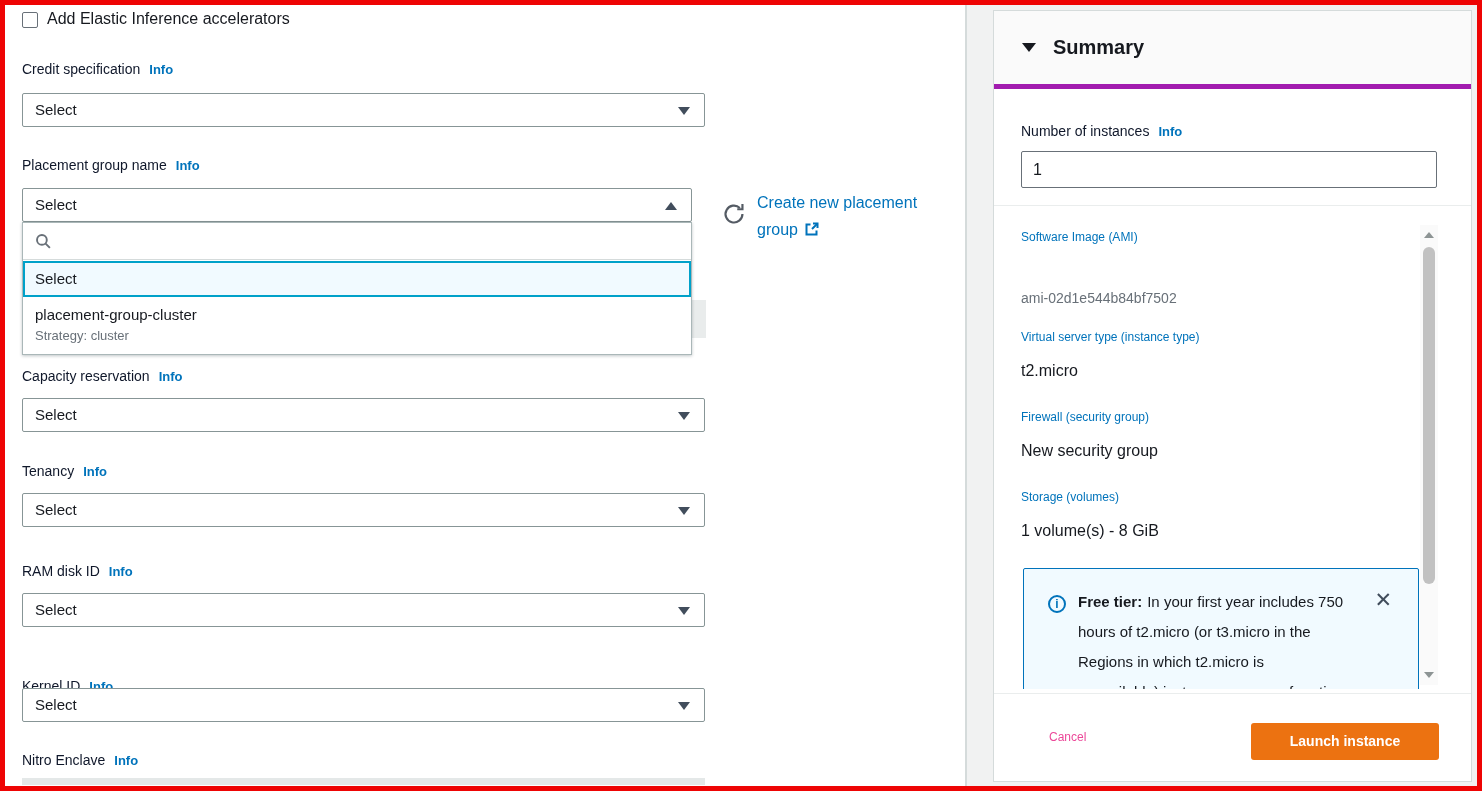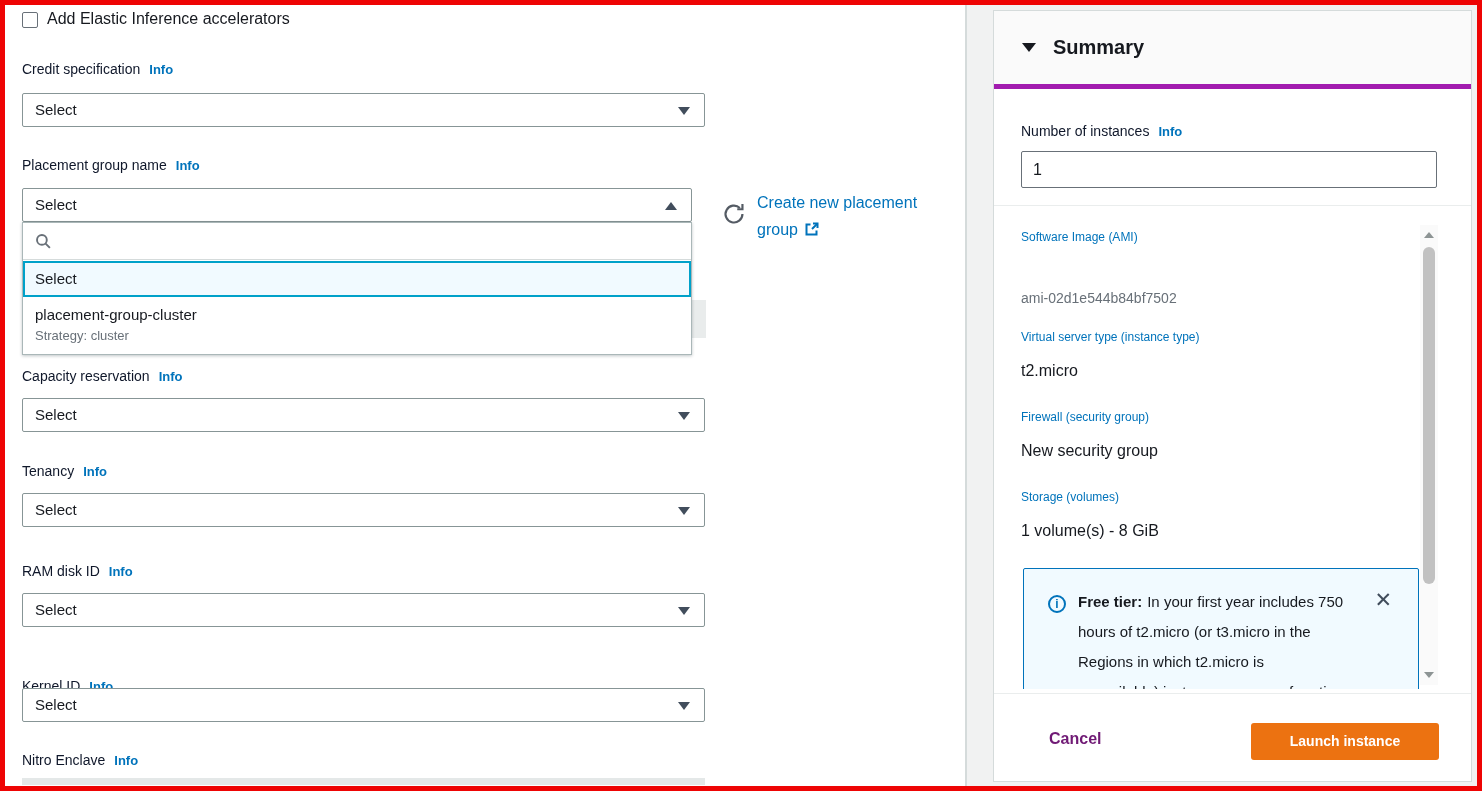--- a/index.html
+++ b/index.html
@@ -157,21 +157,21 @@
   .sbar-down { bottom: 7px; border-top: 6px solid #8d9494; }
   .sbar-thumb {
     position: absolute; left: 3px; top: 22px; width: 12px; height: 337px;
     background: #c1c1c1; border-radius: 6px; cursor: grab;
   }
 
   
   .card-footer-divider { position: absolute; left: 0; top: 682px; width: 477px; border-top: 1px solid #eaeded; }
   .cancel-btn {
     position: absolute; left: 55px; top: 719px;
-    font-size: 16px; font-weight: 700; color: #701a75; cursor: pointer;
+    font-size: 12px; font-weight: 400; color: #ec4899; cursor: pointer;
   }
   .launch-btn {
     position: absolute; left: 257px; top: 712px; width: 188px; height: 37px;
     background: #ec7211; border-radius: 3px;
     color: #fff; font-size: 14px; font-weight: 700;
     text-align: center; line-height: 37px; cursor: pointer;
   }
 </style>
 </head>
 <body>

